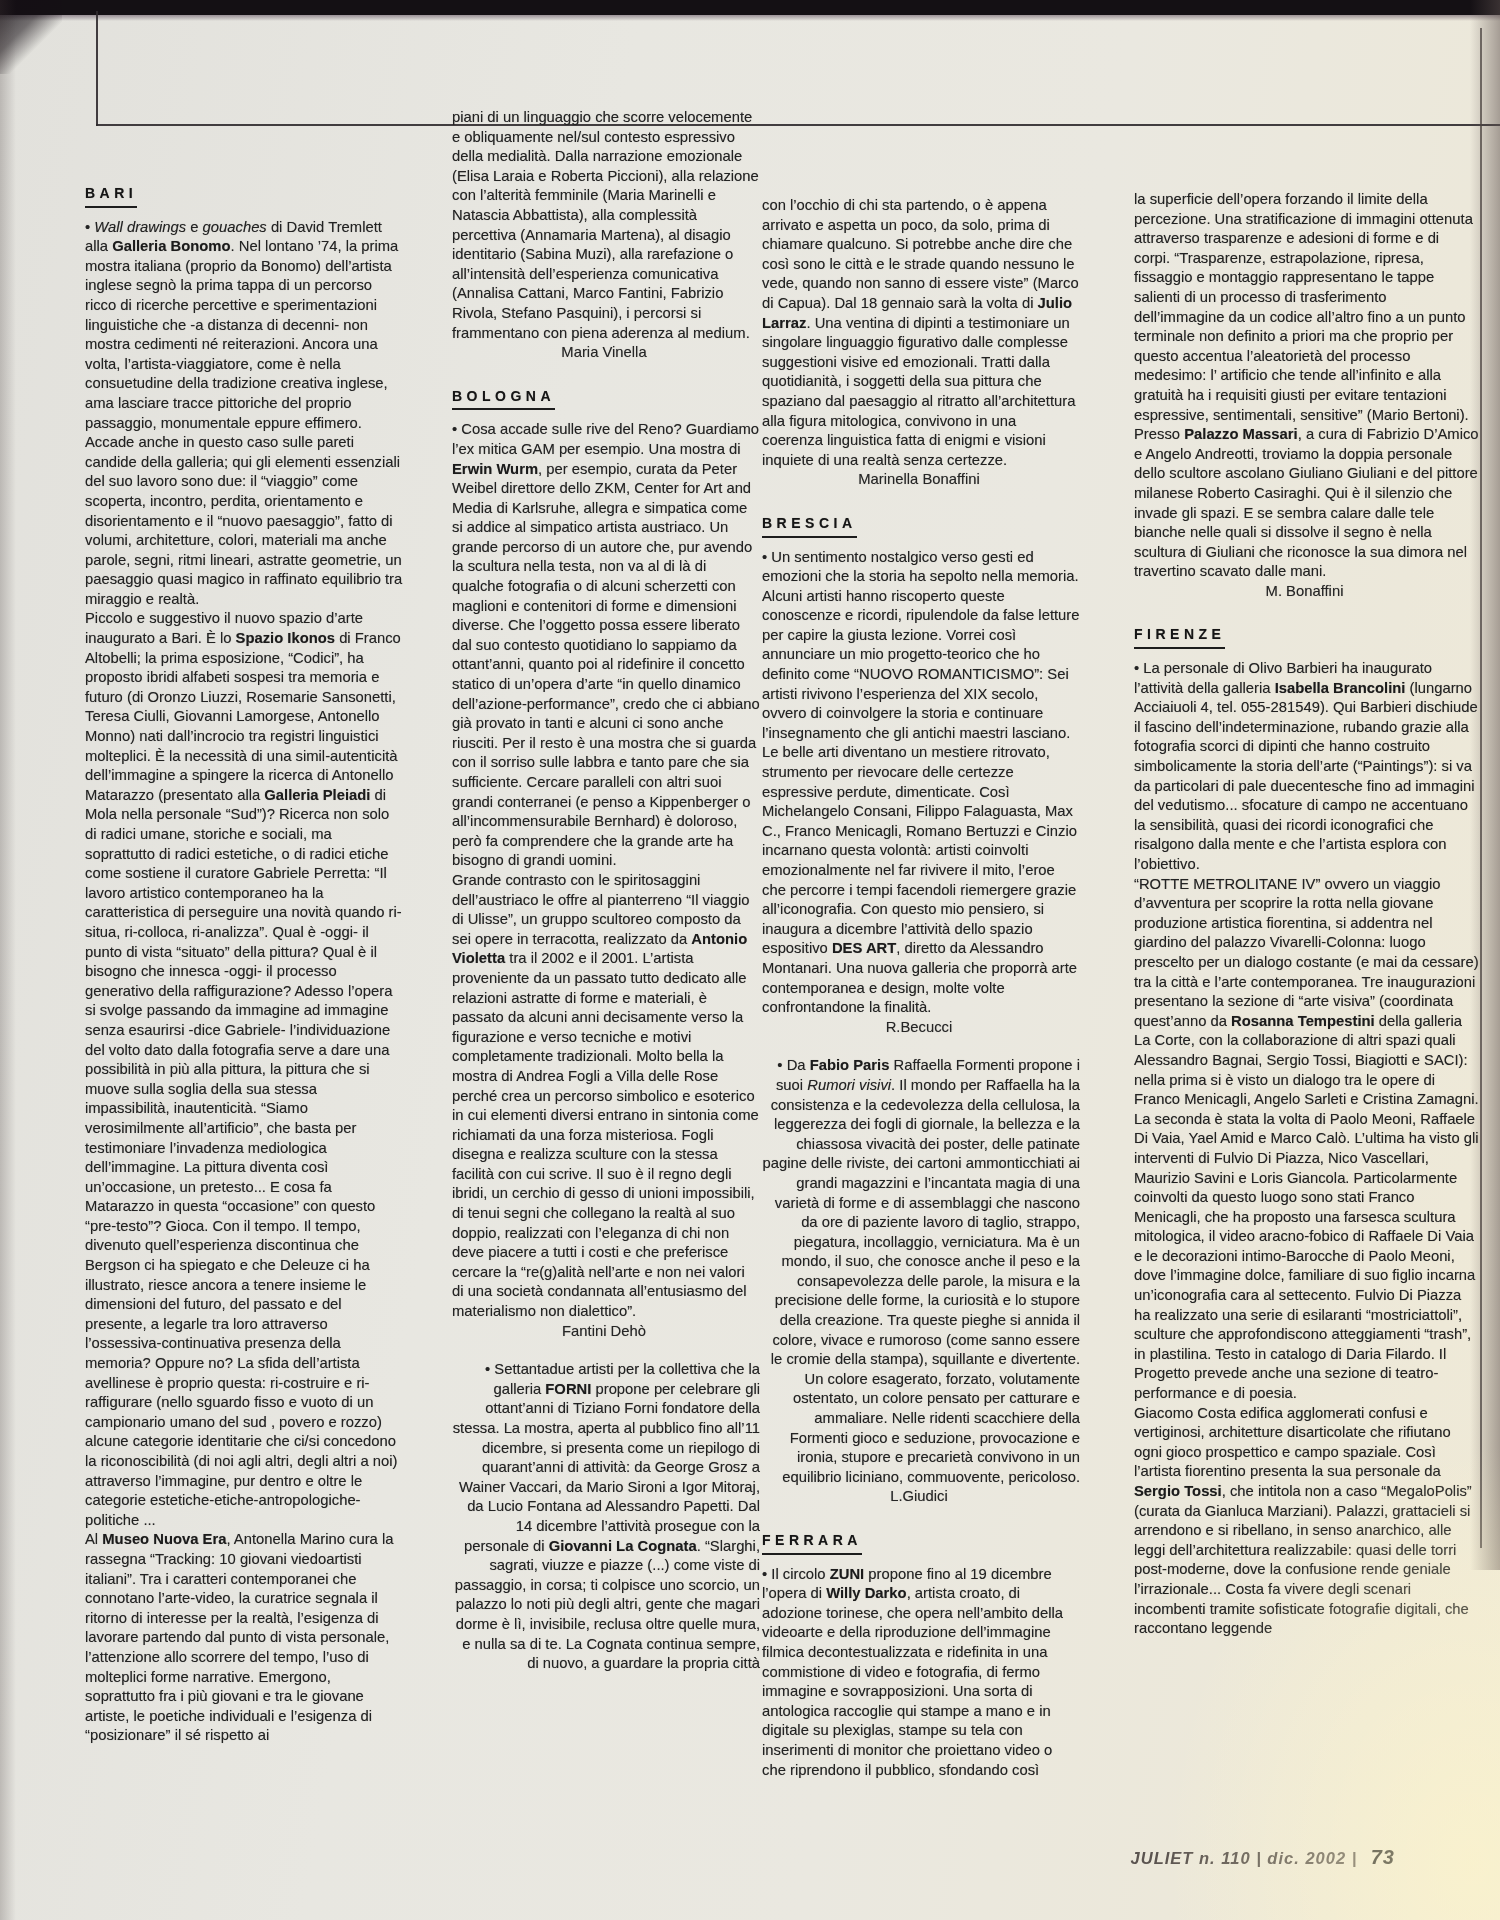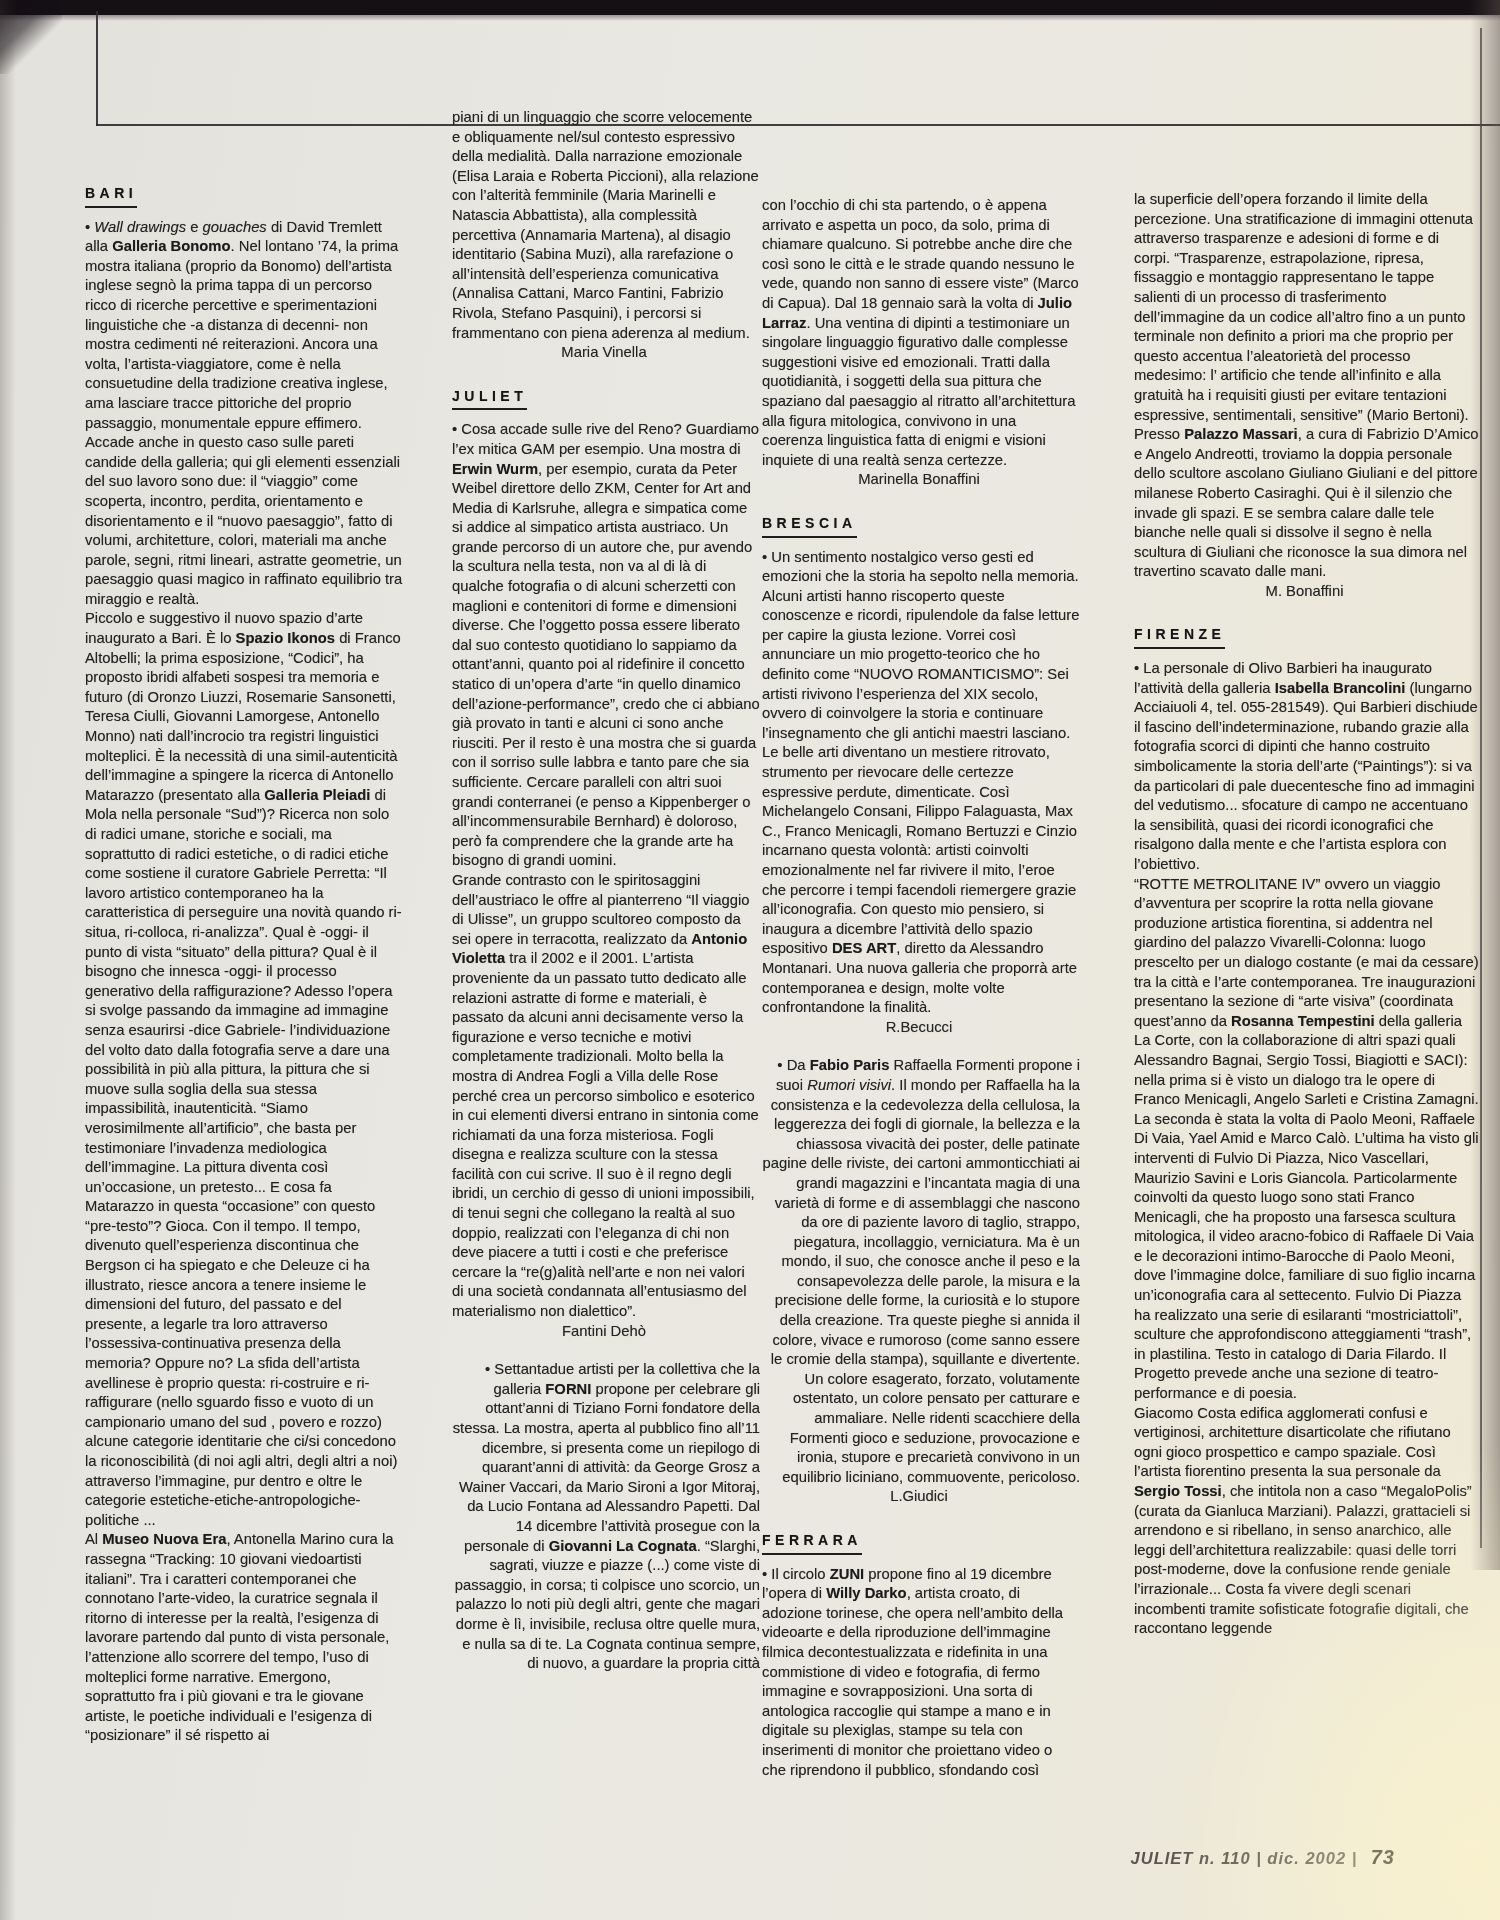--- a/index.html
+++ b/index.html
@@ -62,21 +62,21 @@
 
   <div class="col col-1">
       <div class="blk heading"><span class="htxt">BARI</span></div>
       <div class="blk para">• <i>Wall drawings</i> e <i>gouaches</i> di David Tremlett alla <b>Galleria Bonomo</b>. Nel lontano ’74, la prima mostra italiana (proprio da Bonomo) dell’artista inglese segnò la prima tappa di un percorso ricco di ricerche percettive e sperimentazioni linguistiche che -a distanza di decenni- non mostra cedimenti né reiterazioni. Ancora una volta, l’artista-viaggiatore, come è nella consuetudine della tradizione creativa inglese, ama lasciare tracce pittoriche del proprio passaggio, monumentale eppure effimero. Accade anche in questo caso sulle pareti candide della galleria; qui gli elementi essenziali del suo lavoro sono due: il “viaggio” come scoperta, incontro, perdita, orientamento e disorientamento e il “nuovo paesaggio”, fatto di volumi, architetture, colori, materiali ma anche parole, segni, ritmi lineari, astratte geometrie, un paesaggio quasi magico in raffinato equilibrio tra miraggio e realtà.</div>
       <div class="blk para">Piccolo e suggestivo il nuovo spazio d’arte inaugurato a Bari. È lo <b>Spazio Ikonos</b> di Franco Altobelli; la prima esposizione, “Codici”, ha proposto ibridi alfabeti sospesi tra memoria e futuro (di Oronzo Liuzzi, Rosemarie Sansonetti, Teresa Ciulli, Giovanni Lamorgese, Antonello Monno) nati dall’incrocio tra registri linguistici molteplici. È la necessità di una simil-autenticità dell’immagine a spingere la ricerca di Antonello Matarazzo (presentato alla <b>Galleria Pleiadi</b> di Mola nella personale “Sud”)? Ricerca non solo di radici umane, storiche e sociali, ma soprattutto di radici estetiche, o di radici etiche come sostiene il curatore Gabriele Perretta: “Il lavoro artistico contemporaneo ha la caratteristica di perseguire una novità quando ri-situa, ri-colloca, ri-analizza”. Qual è -oggi- il punto di vista “situato” della pittura? Qual è il bisogno che innesca -oggi- il processo generativo della raffigurazione? Adesso l’opera si svolge passando da immagine ad immagine senza esaurirsi -dice Gabriele- l’individuazione del volto dato dalla fotografia serve a dare una possibilità in più alla pittura, la pittura che si muove sulla soglia della sua stessa impassibilità, inautenticità. “Siamo verosimilmente all’artificio”, che basta per testimoniare l’invadenza mediologica dell’immagine. La pittura diventa così un’occasione, un pretesto... E cosa fa Matarazzo in questa “occasione” con questo “pre-testo”? Gioca. Con il tempo. Il tempo, divenuto quell’esperienza discontinua che Bergson ci ha spiegato e che Deleuze ci ha illustrato, riesce ancora a tenere insieme le dimensioni del futuro, del passato e del presente, a legarle tra loro attraverso l’ossessiva-continuativa presenza della memoria? Oppure no? La sfida dell’artista avellinese è proprio questa: ri-costruire e ri-raffigurare (nello sguardo fisso e vuoto di un campionario umano del sud , povero e rozzo) alcune categorie identitarie che ci/si concedono la riconoscibilità (di noi agli altri, degli altri a noi) attraverso l’immagine, pur dentro e oltre le categorie estetiche-etiche-antropologiche-politiche ...</div>
       <div class="blk para">Al <b>Museo Nuova Era</b>, Antonella Marino cura la rassegna “Tracking: 10 giovani viedoartisti italiani”. Tra i caratteri contemporanei che connotano l’arte-video, la curatrice segnala il ritorno di interesse per la realtà, l’esigenza di lavorare partendo dal punto di vista personale, l’attenzione allo scorrere del tempo, l’uso di molteplici forme narrative. Emergono, soprattutto fra i più giovani e tra le giovane artiste, le poetiche individuali e l’esigenza di “posizionare” il sé rispetto ai</div>
     </div>
   <div class="col col-2">
       <div class="blk para">piani di un linguaggio che scorre velocemente e obliquamente nel/sul contesto espressivo della medialità. Dalla narrazione emozionale (Elisa Laraia e Roberta Piccioni), alla relazione con l’alterità femminile (Maria Marinelli e Natascia Abbattista), alla complessità percettiva (Annamaria Martena), al disagio identitario (Sabina Muzi), alla rarefazione o all’intensità dell’esperienza comunicativa (Annalisa Cattani, Marco Fantini, Fabrizio Rivola, Stefano Pasquini), i percorsi si frammentano con piena aderenza al medium.</div>
       <div class="blk signature">Maria Vinella</div>
-      <div class="blk heading"><span class="htxt">JULIET</span></div>
+      <div class="blk heading"><span class="htxt">BOLOGNA</span></div>
       <div class="blk para">• Cosa accade sulle rive del Reno? Guardiamo l’ex mitica GAM per esempio. Una mostra di <b>Erwin Wurm</b>, per esempio, curata da Peter Weibel direttore dello ZKM, Center for Art and Media di Karlsruhe, allegra e simpatica come si addice al simpatico artista austriaco. Un grande percorso di un autore che, pur avendo la scultura nella testa, non va al di là di qualche fotografia o di alcuni scherzetti con maglioni e contenitori di forme e dimensioni diverse. Che l’oggetto possa essere liberato dal suo contesto quotidiano lo sappiamo da ottant’anni, quanto poi al ridefinire il concetto statico di un’opera d’arte “in quello dinamico dell’azione-performance”, credo che ci abbiano già provato in tanti e alcuni ci sono anche riusciti. Per il resto è una mostra che si guarda con il sorriso sulle labbra e tanto pare che sia sufficiente. Cercare paralleli con altri suoi grandi conterranei (e penso a Kippenberger o all’incommensurabile Bernhard) è doloroso, però fa comprendere che la grande arte ha bisogno di grandi uomini.</div>
       <div class="blk para">Grande contrasto con le spiritosaggini dell’austriaco le offre al pianterreno “Il viaggio di Ulisse”, un gruppo scultoreo composto da sei opere in terracotta, realizzato da <b>Antonio Violetta</b> tra il 2002 e il 2001. L’artista proveniente da un passato tutto dedicato alle relazioni astratte di forme e materiali, è passato da alcuni anni decisamente verso la figurazione e verso tecniche e motivi completamente tradizionali. Molto bella la mostra di Andrea Fogli a Villa delle Rose perché crea un percorso simbolico e esoterico in cui elementi diversi entrano in sintonia come richiamati da una forza misteriosa. Fogli disegna e realizza sculture con la stessa facilità con cui scrive. Il suo è il regno degli ibridi, un cerchio di gesso di unioni impossibili, di tenui segni che collegano la realtà al suo doppio, realizzati con l’eleganza di chi non deve piacere a tutti i costi e che preferisce cercare la “re(g)alità nell’arte e non nei valori di una società condannata all’entusiasmo del materialismo non dialettico”.</div>
       <div class="blk signature">Fantini Dehò</div>
       <div class="blk para gap">• Settantadue artisti per la collettiva che la galleria <b>FORNI</b> propone per celebrare gli ottant’anni di Tiziano Forni fondatore della stessa. La mostra, aperta al pubblico fino all’11 dicembre, si presenta come un riepilogo di quarant’anni di attività: da George Grosz a Wainer Vaccari, da Mario Sironi a Igor Mitoraj, da Lucio Fontana ad Alessandro Papetti. Dal 14 dicembre l’attività prosegue con la personale di <b>Giovanni La Cognata</b>. “Slarghi, sagrati, viuzze e piazze (...) come viste di passaggio, in corsa; ti colpisce uno scorcio, un palazzo lo noti più degli altri, gente che magari dorme è lì, invisibile, reclusa oltre quelle mura, e nulla sa di te. La Cognata continua sempre, di nuovo, a guardare la propria città</div>
     </div>
   <div class="col col-3">
       <div class="blk para">con l’occhio di chi sta partendo, o è appena arrivato e aspetta un poco, da solo, prima di chiamare qualcuno. Si potrebbe anche dire che così sono le città e le strade quando nessuno le vede, quando non sanno di essere viste” (Marco di Capua). Dal 18 gennaio sarà la volta di <b>Julio Larraz</b>. Una ventina di dipinti a testimoniare un singolare linguaggio figurativo dalle complesse suggestioni visive ed emozionali. Tratti dalla quotidianità, i soggetti della sua pittura che spaziano dal paesaggio al ritratto all’architettura alla figura mitologica, convivono in una coerenza linguistica fatta di enigmi e visioni inquiete di una realtà senza certezze.</div>
       <div class="blk signature">Marinella Bonaffini</div>
       <div class="blk heading"><span class="htxt">BRESCIA</span></div>
       <div class="blk para">• Un sentimento nostalgico verso gesti ed emozioni che la storia ha sepolto nella memoria. Alcuni artisti hanno riscoperto queste conoscenze e ricordi, ripulendole da false letture per capire la giusta lezione. Vorrei così annunciare un mio progetto-teorico che ho definito come “NUOVO ROMANTICISMO”: Sei artisti rivivono l’esperienza del XIX secolo, ovvero di coinvolgere la storia e continuare l’insegnamento che gli antichi maestri lasciano. Le belle arti diventano un mestiere ritrovato, strumento per rievocare delle certezze espressive perdute, dimenticate. Così Michelangelo Consani, Filippo Falaguasta, Max C., Franco Menicagli, Romano Bertuzzi e Cinzio incarnano questa volontà: artisti coinvolti emozionalmente nel far rivivere il mito, l’eroe che percorre i tempi facendoli riemergere grazie all’iconografia. Con questo mio pensiero, si inaugura a dicembre l’attività dello spazio espositivo <b>DES ART</b>, diretto da Alessandro Montanari. Una nuova galleria che proporrà arte contemporanea e design, molte volte confrontandone la finalità.</div>

